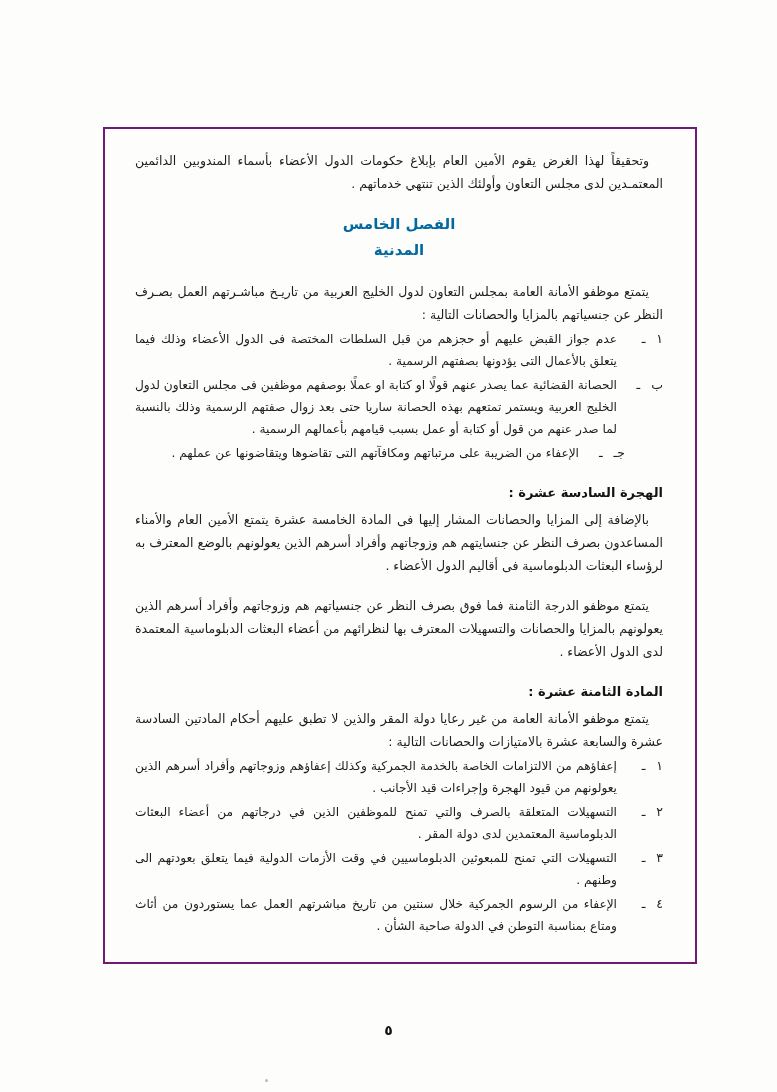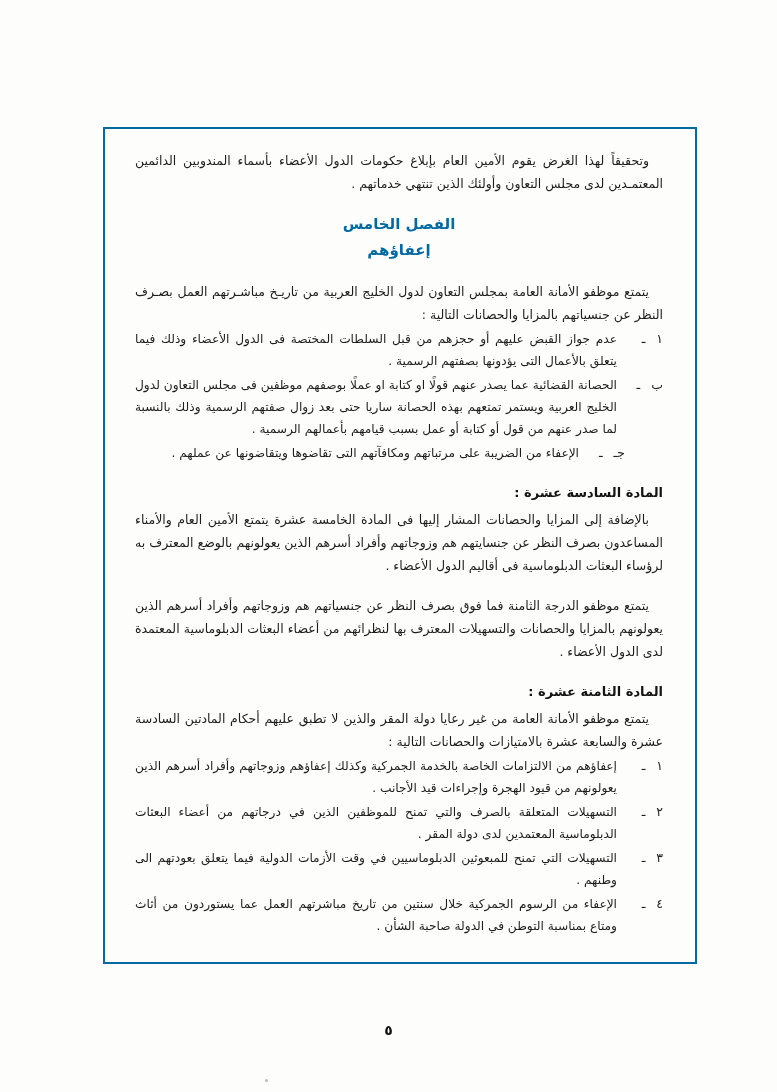--- a/index.html
+++ b/index.html
@@ -16,21 +16,21 @@
     font-family: "DejaVu Sans", sans-serif;
     color: #1e1d1b;
     overflow: hidden;
   }
   .frame {
     position: absolute;
     left: 103px;
     top: 127px;
     width: 594px;
     height: 837px;
-    border: 2px solid #0369a1;
+    border: 2px solid #701a75;
     box-sizing: border-box;
     padding: 20px 32px 18px 30px;
     overflow: hidden;
   }
   .para {
     margin: 0;
     font-size: 12.5px;
     line-height: 23px;
     text-align: justify;
     font-weight: 500;
@@ -96,21 +96,21 @@
 <body>
 
 <div class="sheet">
 
   <div class="frame">
 
     <p class="para indent">وتحقيقاً لهذا الغرض يقوم الأمين العام بإبلاغ حكومات الدول الأعضاء بأسماء المندوبين الدائمين المعتمـدين لدى مجلس التعاون وأولئك الذين تنتهي خدماتهم .</p>
 
     <div class="chapter">
       <div class="chapter-line">الفصل الخامس</div>
-      <div class="chapter-line">إعفاؤهم</div>
+      <div class="chapter-line">المدنية</div>
     </div>
 
     <div class="article">
       <p class="para indent">يتمتع موظفو الأمانة العامة بمجلس التعاون لدول الخليج العربية من تاريـخ مباشـرتهم العمل بصـرف النظر عن جنسياتهم بالمزايا والحصانات التالية :</p>
       <div class="items">
         <div class="item">
           <span class="marker">١ ـ</span>
           <div class="item-text">عدم جواز القبض عليهم أو حجزهم من قبل السلطات المختصة فى الدول الأعضاء وذلك فيما يتعلق بالأعمال التى يؤدونها بصفتهم الرسمية .</div>
         </div>
         <div class="item">
@@ -118,21 +118,21 @@
           <div class="item-text">الحصانة القضائية عما يصدر عنهم قولًا او كتابة او عملًا بوصفهم موظفين فى مجلس التعاون لدول الخليج العربية ويستمر تمتعهم بهذه الحصانة ساريا حتى بعد زوال صفتهم الرسمية وذلك بالنسبة لما صدر عنهم من قول أو كتابة أو عمل بسبب قيامهم بأعمالهم الرسمية .</div>
         </div>
         <div class="item indented">
           <span class="marker">جـ ـ</span>
           <div class="item-text">الإعفاء من الضريبة على مرتباتهم ومكافآتهم التى تقاضوها ويتقاضونها عن عملهم .</div>
         </div>
       </div>
     </div>
 
     <div class="article">
-      <h3 class="article-heading">المادة السادسة عشرة :</h3>
+      <h3 class="article-heading">الهجرة السادسة عشرة :</h3>
       <p class="para indent">بالإضافة إلى المزايا والحصانات المشار إليها فى المادة الخامسة عشرة يتمتع الأمين العام والأمناء المساعدون بصرف النظر عن جنسايتهم هم وزوجاتهم وأفراد أسرهم الذين يعولونهم بالوضع المعترف به لرؤساء البعثات الدبلوماسية فى أقاليم الدول الأعضاء .</p>
     </div>
 
     <div class="article">
       <p class="para indent">يتمتع موظفو الدرجة الثامنة فما فوق بصرف النظر عن جنسياتهم هم وزوجاتهم وأفراد أسرهم الذين يعولونهم بالمزايا والحصانات والتسهيلات المعترف بها لنظرائهم من أعضاء البعثات الدبلوماسية المعتمدة لدى الدول الأعضاء .</p>
     </div>
 
     <div class="article">
       <h3 class="article-heading">المادة الثامنة عشرة :</h3>
       <p class="para indent">يتمتع موظفو الأمانة العامة من غير رعايا دولة المقر والذين لا تطبق عليهم أحكام المادتين السادسة عشرة والسابعة عشرة بالامتيازات والحصانات التالية :</p>

